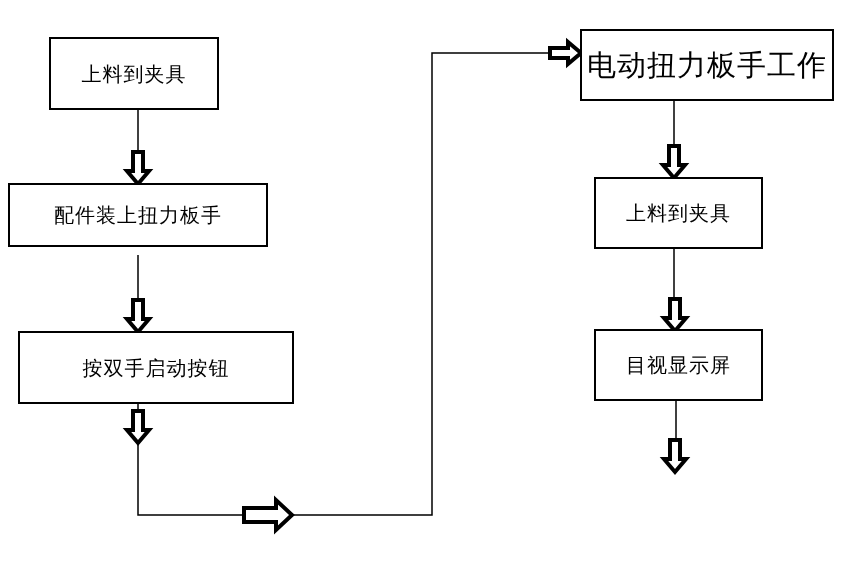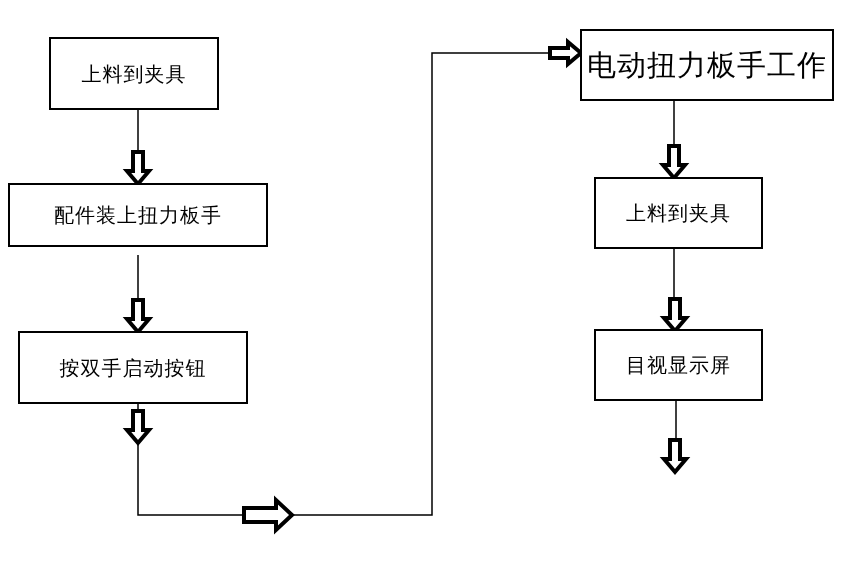--- a/index.html
+++ b/index.html
@@ -43,21 +43,21 @@
     justify-content: center;
     color: #000000;
     font-size: 20px;
     letter-spacing: 1px;
     white-space: nowrap;
     line-height: 1;
   }
   
   .box-1 { left: 49px;  top: 37px;  width: 170px; height: 73px; }
   .box-2 { left: 8px;   top: 183px; width: 260px; height: 64px; }
-  .box-3 { left: 18px;  top: 331px; width: 230px; height: 73px; }
+  .box-3 { left: 18px;  top: 331px; width: 276px; height: 73px; }
   
   .box-4 { left: 580px; top: 29px;  width: 254px; height: 72px; font-size: 29px; }
   .box-5 { left: 594px; top: 177px; width: 169px; height: 72px; }
   .box-6 { left: 594px; top: 329px; width: 169px; height: 72px; }
   .box-7 { left: 616px; top: 471px; width: 143px; height: 73px; }
 </style>
 </head>
 <body>
 
 <div class="canvas">

